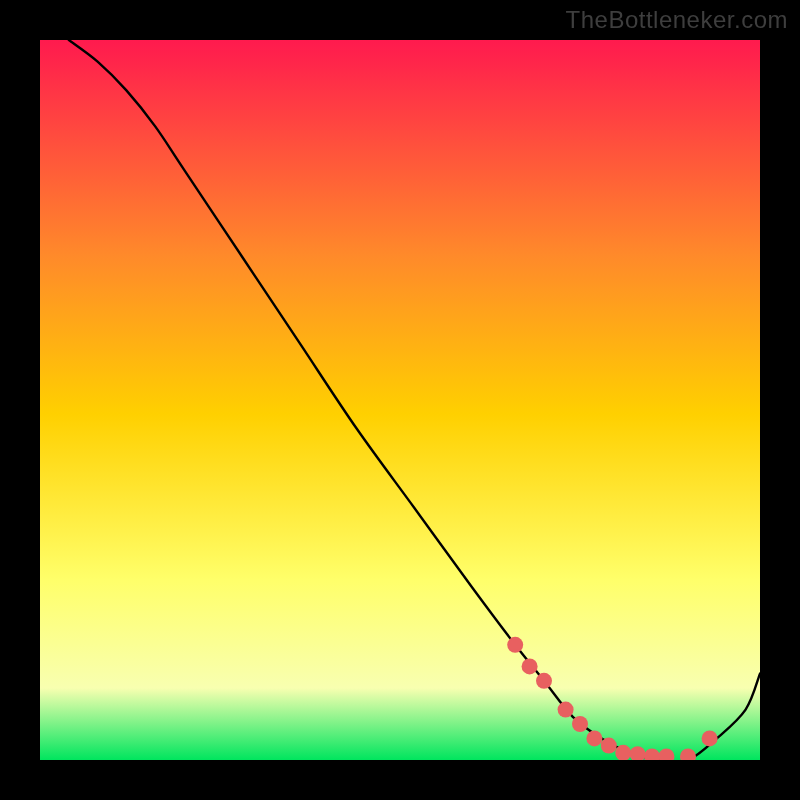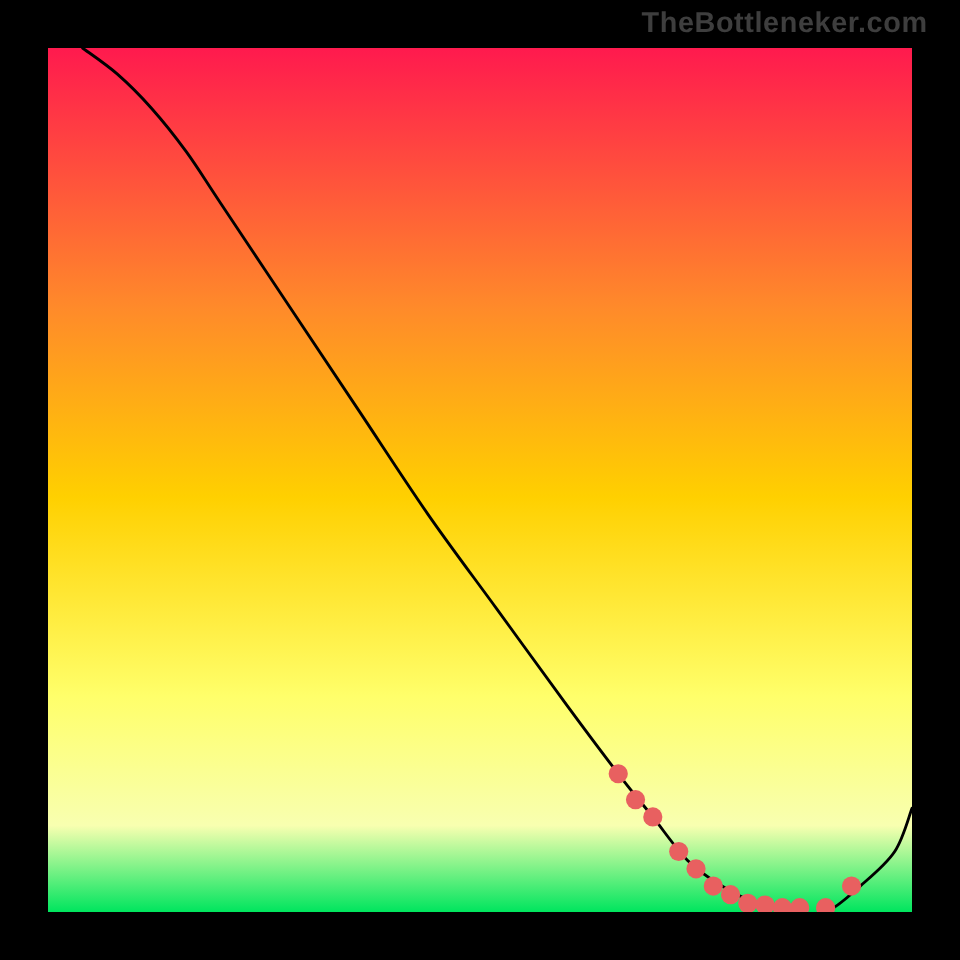--- a/index.html
+++ b/index.html
@@ -13,24 +13,24 @@
   }
   .outer {
     position: relative;
     width: 800px;
     height: 800px;
     background: #000;
   }
   .watermark {
     position: absolute;
     top: 6px;
-    right: 27px;
+    right: 12px;
     color: #3e3e3e;
     font-size: 24px;
-    font-weight: 700;
+    font-weight: 400;
     letter-spacing: 0.5px;
     user-select: none;
   }
   .plot {
     position: absolute;
     left: 40px;
     top: 40px;
     width: 720px;
     height: 720px;
   }

